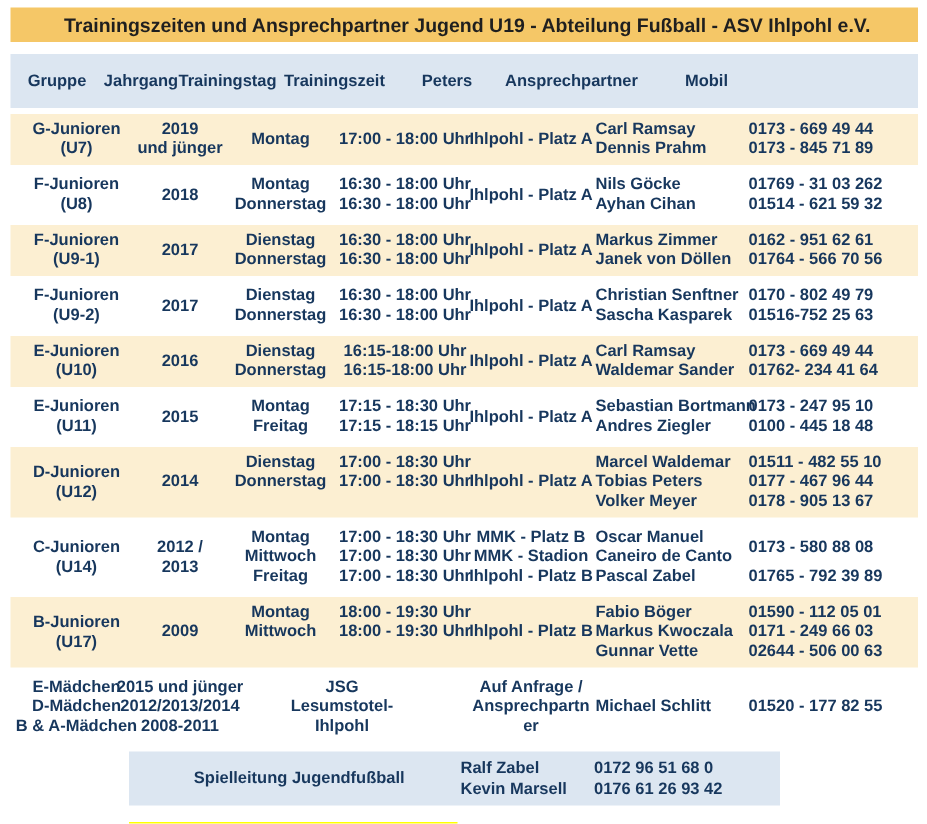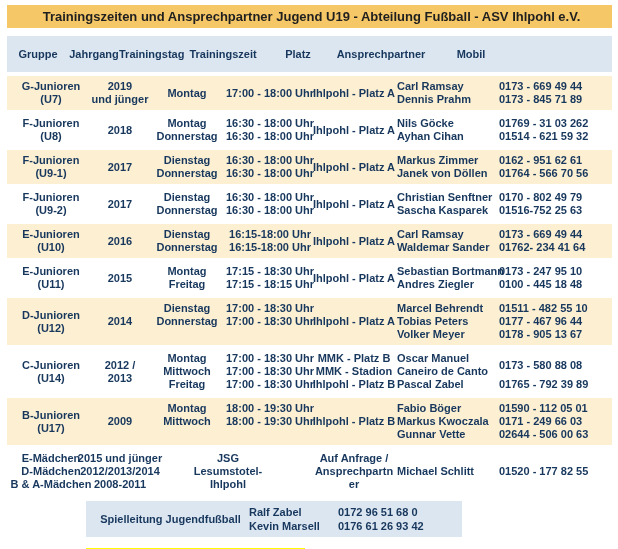--- a/index.html
+++ b/index.html
@@ -35,21 +35,21 @@
   .row.maedchen{grid-template-columns:88px 50px 166px 86px 102px 110px;}
   .cell{
     display:flex;flex-direction:column;justify-content:center;align-items:center;
     min-width:0;font-size:11px;font-weight:bold;line-height:13px;
   }
   .cell.left{align-items:flex-start;}
   .cell.top{justify-content:flex-start;}
   .ln{white-space:nowrap;flex:none;}
   .ln.span2{display:flex;align-items:center;}
   .footer-blue{
-    margin:6px 0 0 79px;width:376px;box-sizing:border-box;
+    margin:6px 0 0 79px;width:434px;box-sizing:border-box;
     background:var(--header_blue,#DCE6F1);
     display:grid;grid-template-columns:1fr 89px 118px;
     padding:4px 6px 4px 6px;
   }
   .footer-blue .fcell{
     display:flex;flex-direction:column;justify-content:center;min-width:0;
     font-size:11px;font-weight:bold;line-height:14px;
   }
   .footer-blue .fcell.center{align-items:center;}
   .email-row{margin-top:11px;display:flex;align-items:center;}
@@ -69,21 +69,21 @@
 
 <div class="page">
 
   <div class="title-bar">Trainingszeiten und Ansprechpartner Jugend U19 - Abteilung Fußball - ASV Ihlpohl e.V.</div>
 
   <div class="header-row">
     <div class="hcell">Gruppe</div>
     <div class="hcell">Jahrgang</div>
     <div class="hcell">Trainingstag</div>
     <div class="hcell">Trainingszeit</div>
-    <div class="hcell">Platz</div>
+    <div class="hcell">Peters</div>
     <div class="hcell">Ansprechpartner</div>
     <div class="hcell">Mobil</div>
     <div class="hcell"></div>
   </div>
 
   <div id="table-rows">
 
   <div class="row shaded">
         <div class="cell">
           <div class="ln">G-Junioren</div>
@@ -264,21 +264,21 @@
           <div class="ln">Donnerstag</div>
         </div>
         <div class="cell top">
           <div class="ln">17:00 - 18:30 Uhr</div>
           <div class="ln">17:00 - 18:30 Uhr</div>
         </div>
         <div class="cell">
           <div class="ln">Ihlpohl - Platz A</div>
         </div>
         <div class="cell left">
-          <div class="ln">Marcel Behrendt</div>
+          <div class="ln">Marcel Waldemar</div>
           <div class="ln">Tobias Peters</div>
           <div class="ln">Volker Meyer</div>
         </div>
         <div class="cell left">
           <div class="ln">01511 - 482 55 10</div>
           <div class="ln">0177 - 467 96 44</div>
           <div class="ln">0178 - 905 13 67</div>
         </div>
       </div>
       <div class="row">

